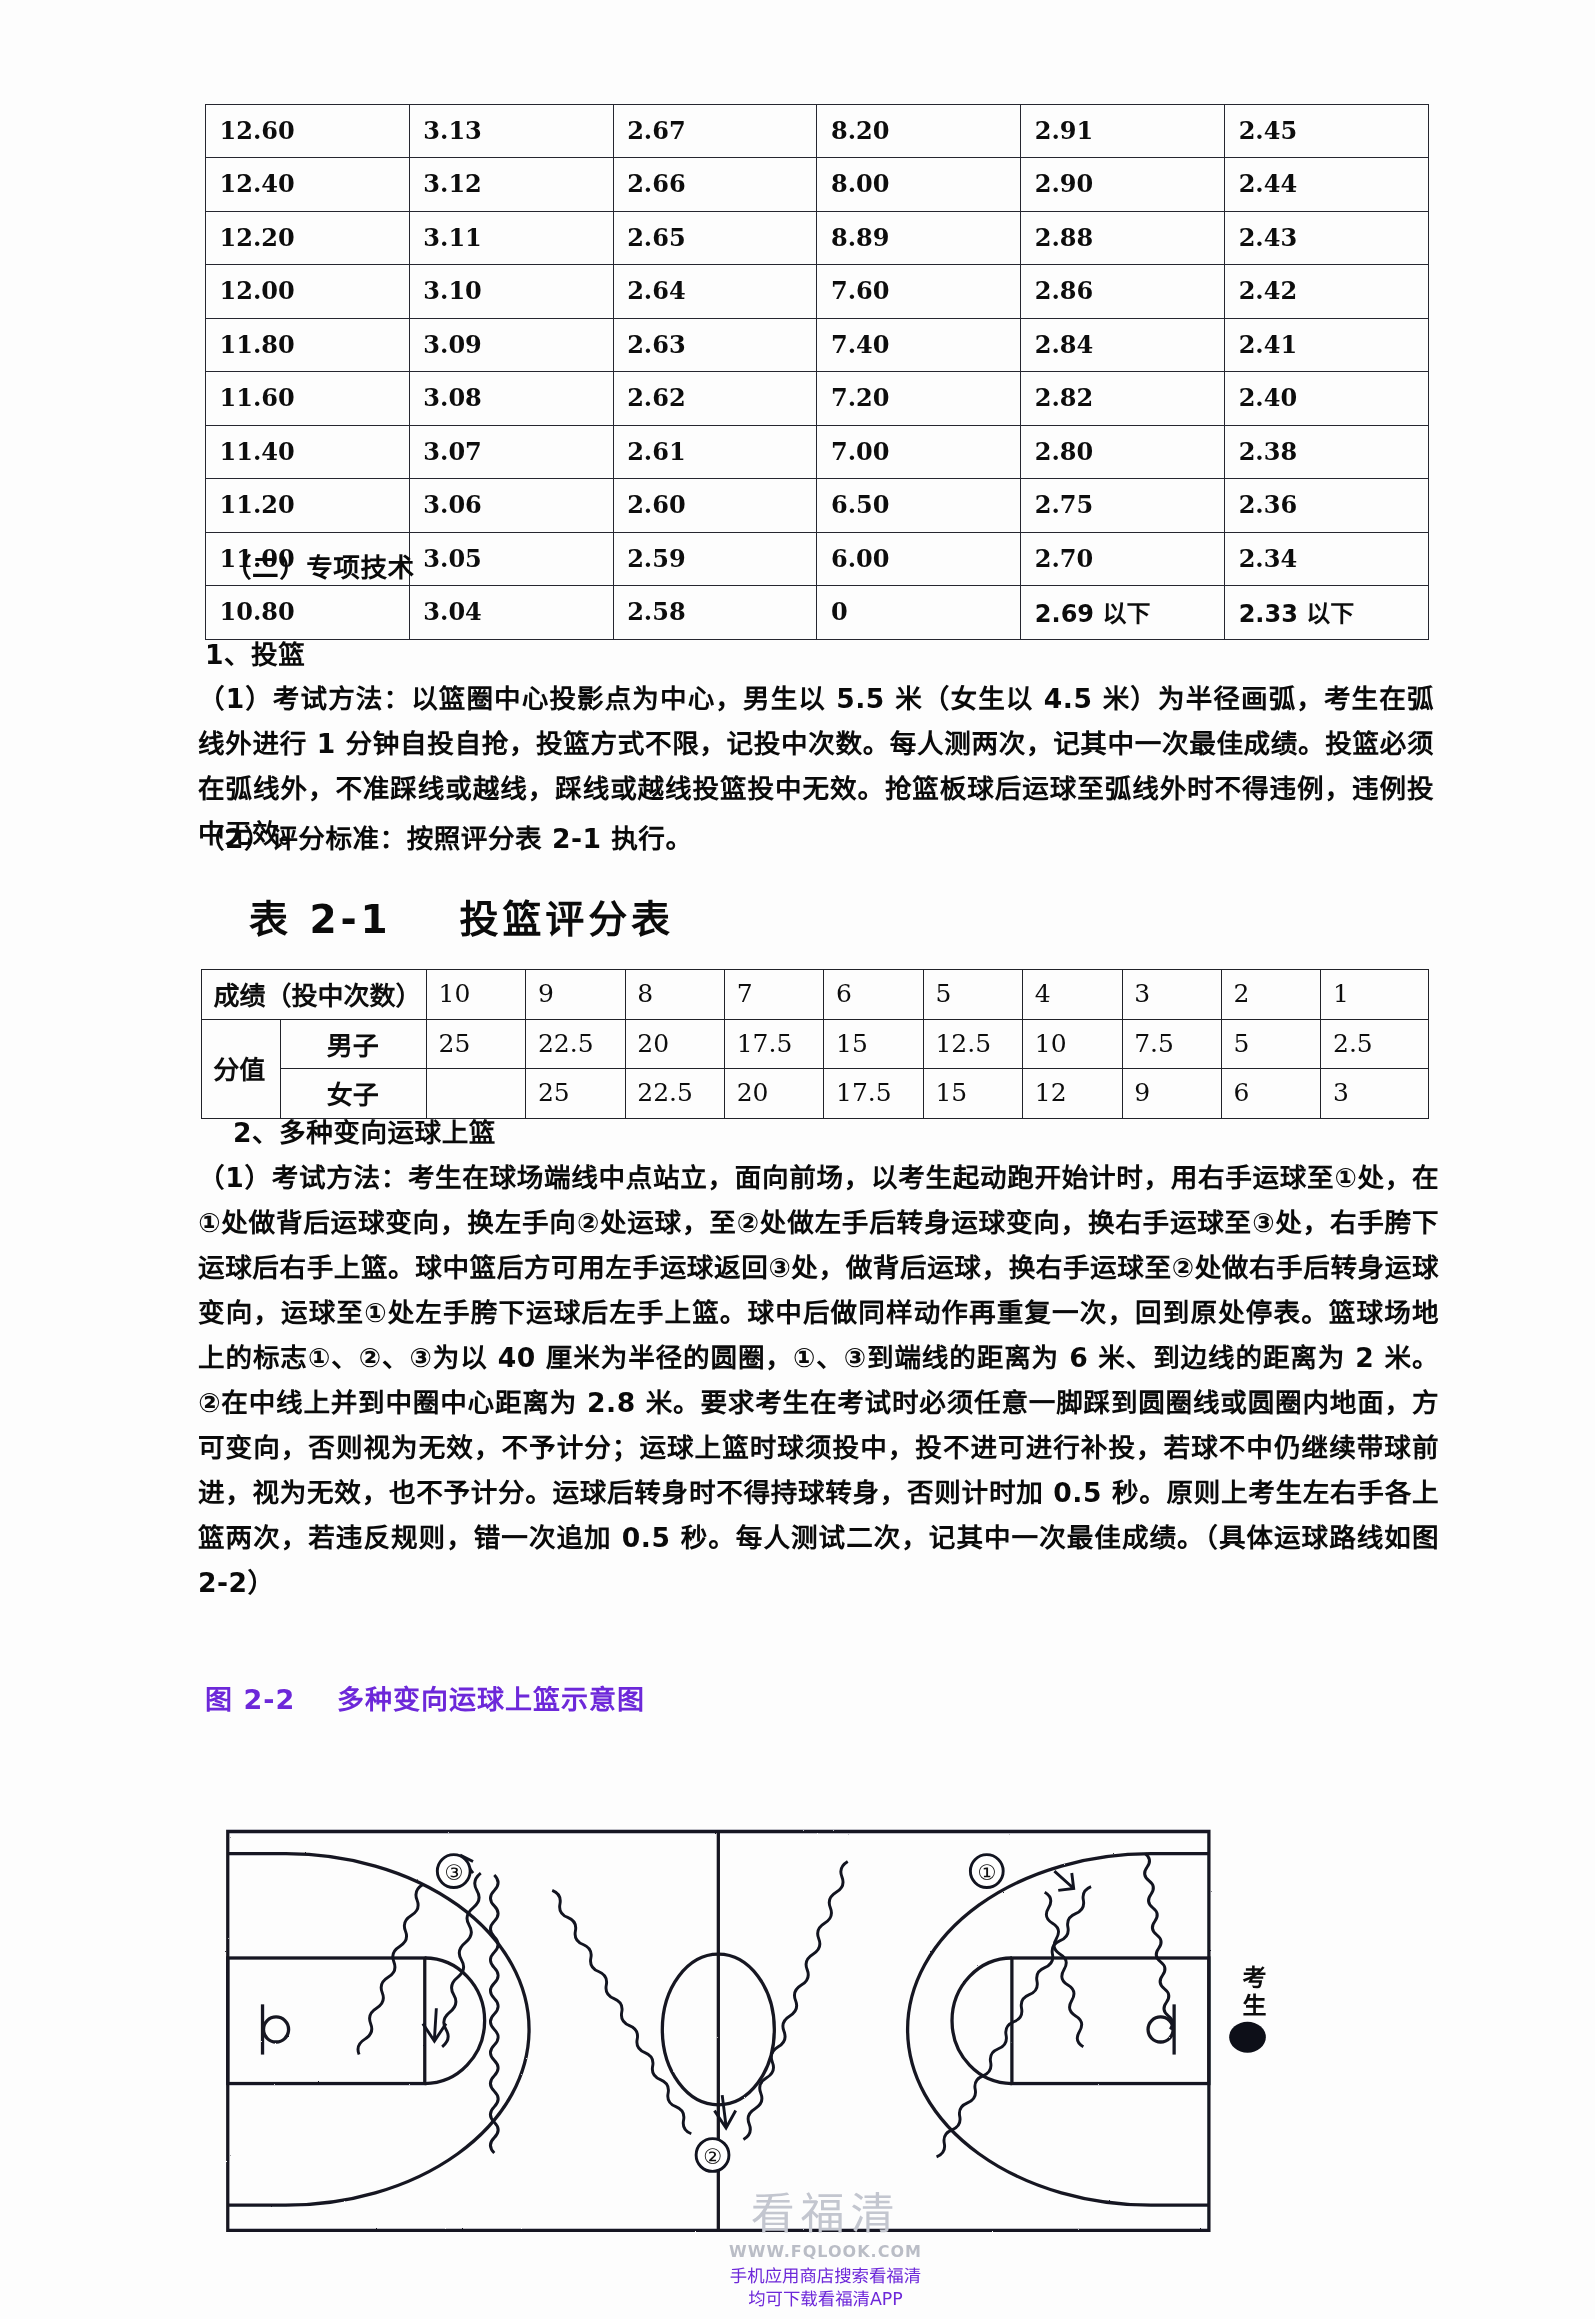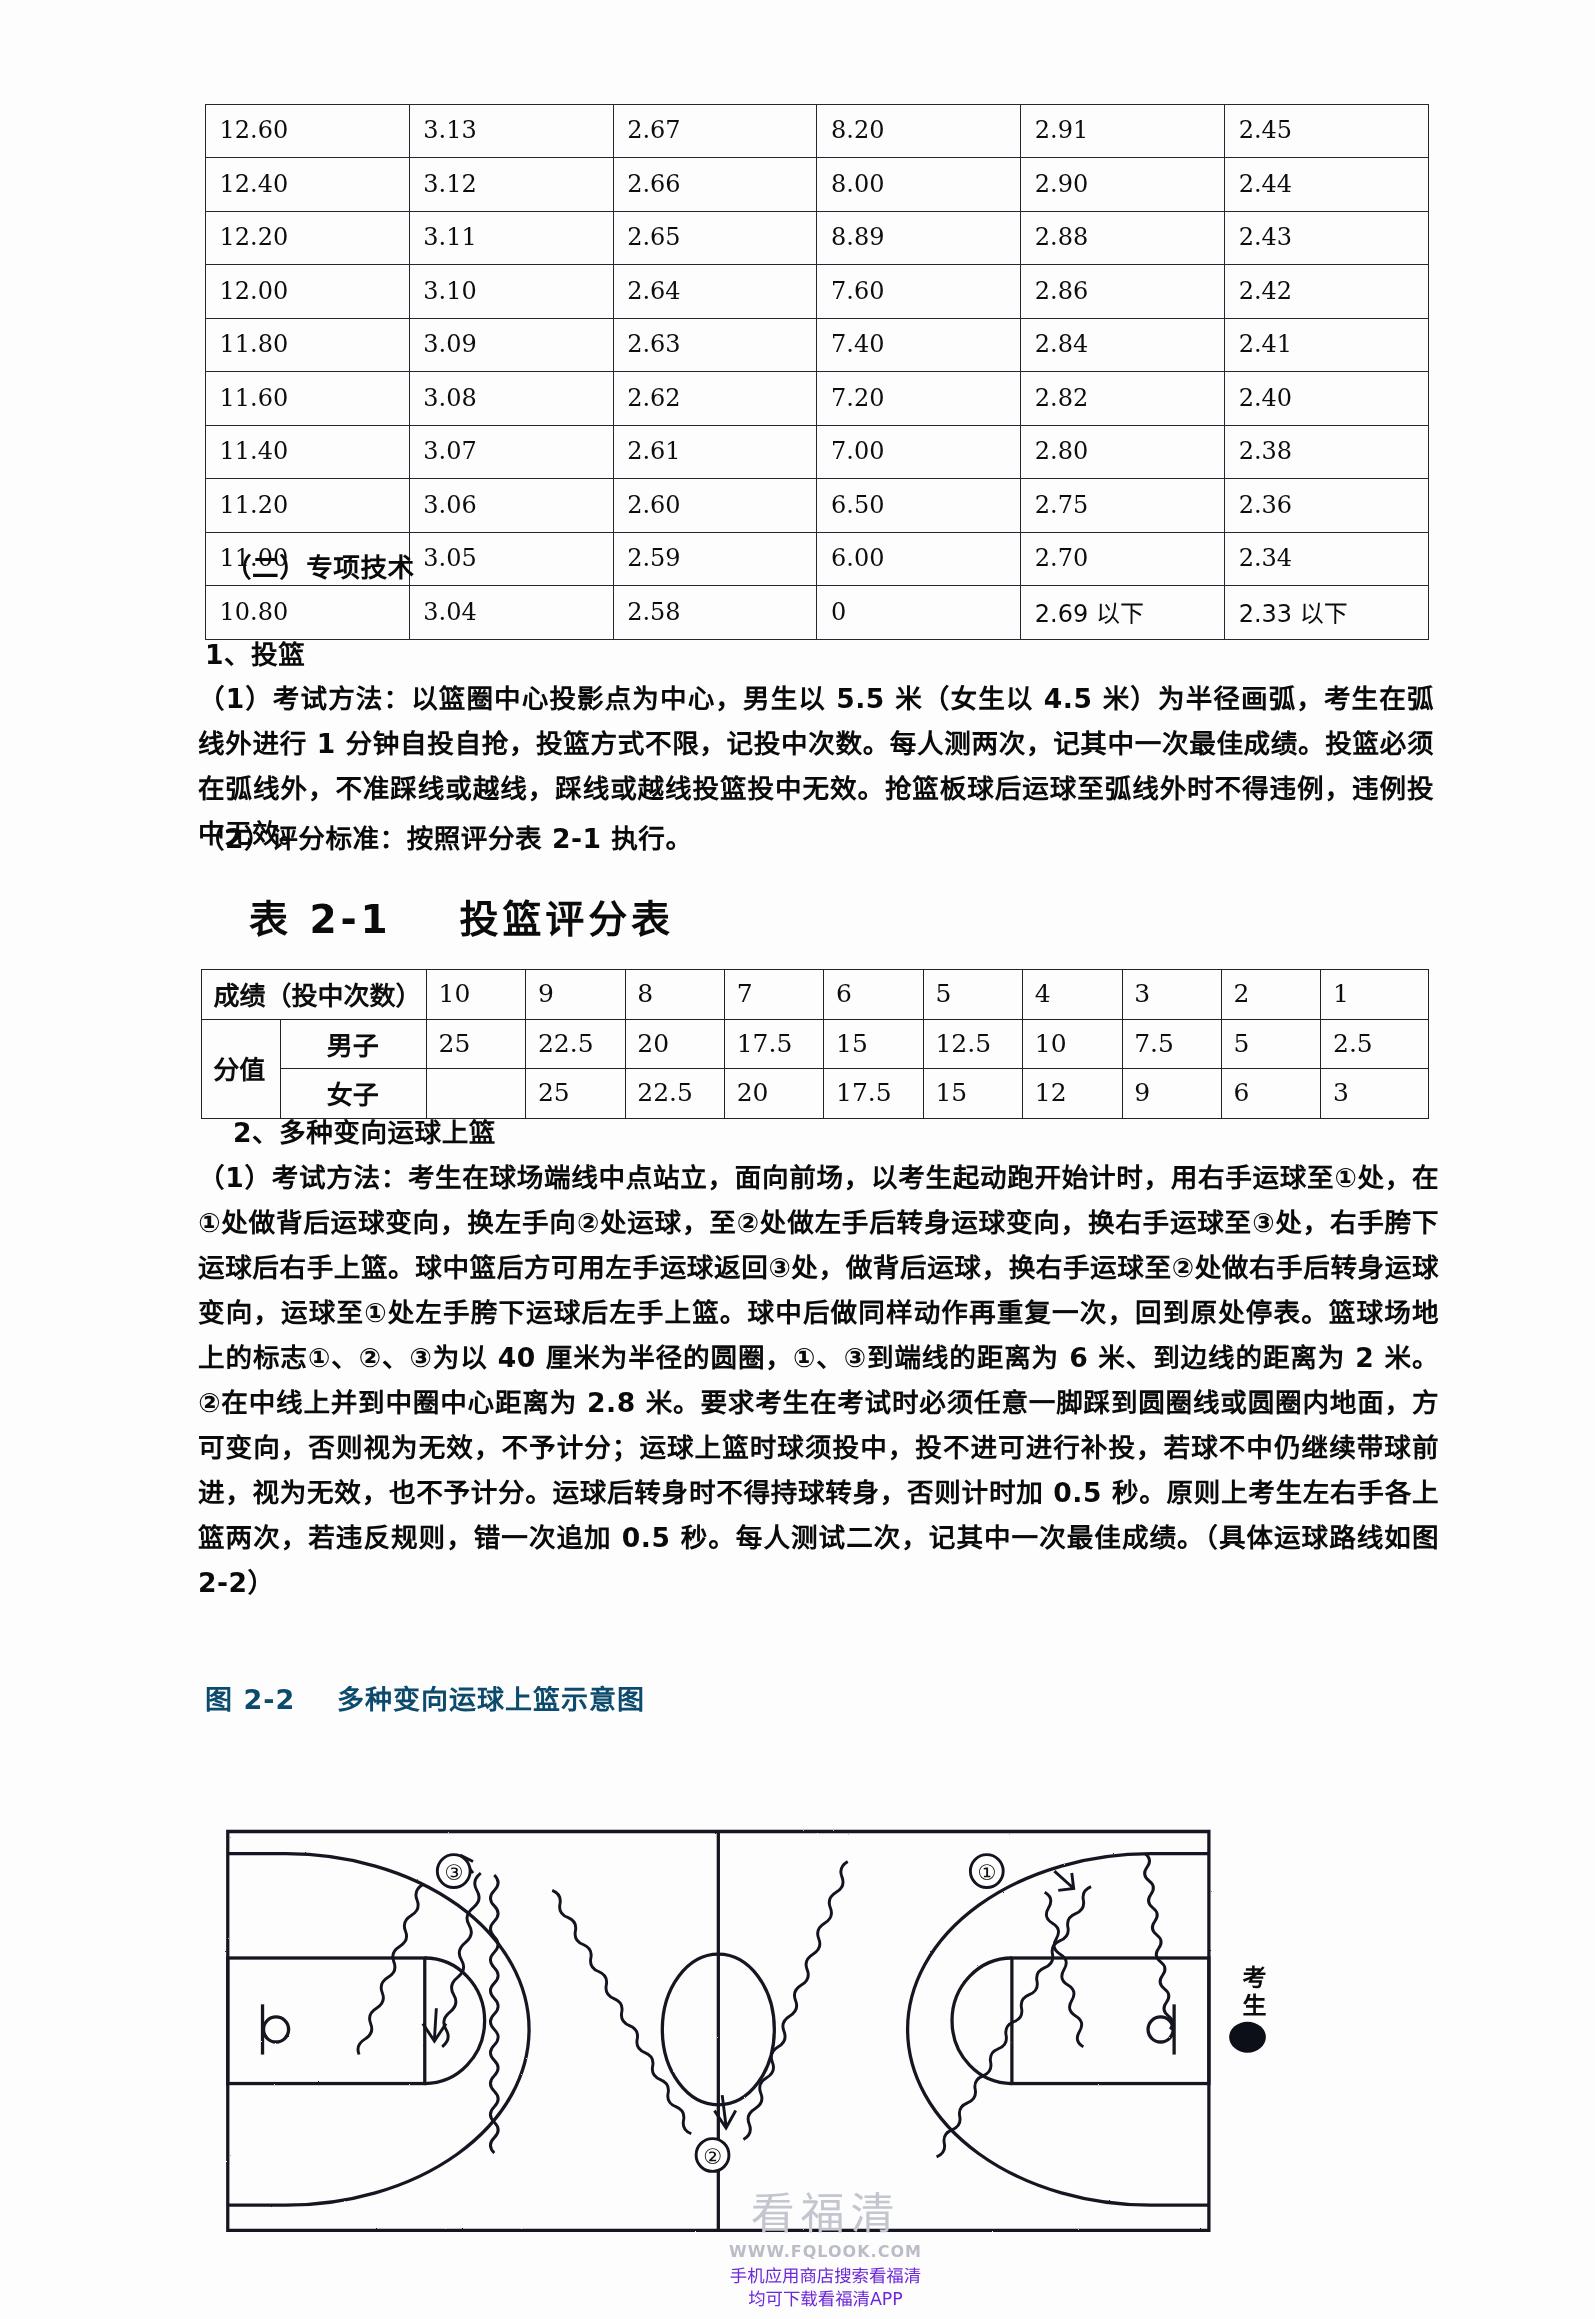--- a/index.html
+++ b/index.html
@@ -33,21 +33,21 @@
 
   
   table.grid {
     border-collapse: collapse;
     width: 100%;
     table-layout: fixed;
   }
   table.grid td, table.grid th {
     border: 1.5px solid #262730;
     font-size: 24px;
-    font-weight: 400;
+    font-weight: 700;
     padding: 5.8px 3.9px 7.7px 13.5px;
     text-align: left;
     vertical-align: middle;
     height: 37px;
     color: #0d0d0d;
     font-family: "DejaVu Serif", "Liberation Serif", serif;
     white-space: nowrap;
   }
 
   #table-grades {
@@ -131,21 +131,21 @@
 
   
   #figure-caption {
     position: absolute;
     left: 205px;
     top: 1678px;
     font-size: 27px;
     font-weight: 700;
     letter-spacing: 1px;
     font-family: "DejaVu Sans", "Liberation Sans", sans-serif;
-    color: #0c4a6e;
+    color: #6d28d9;
   }
   #figure-caption .gap { display: inline-block; width: 21px; }
 
   
   #court-figure {
     position: absolute;
     left: 193px;
     top: 1815px;
     width: 1294px;
     height: 483px;

